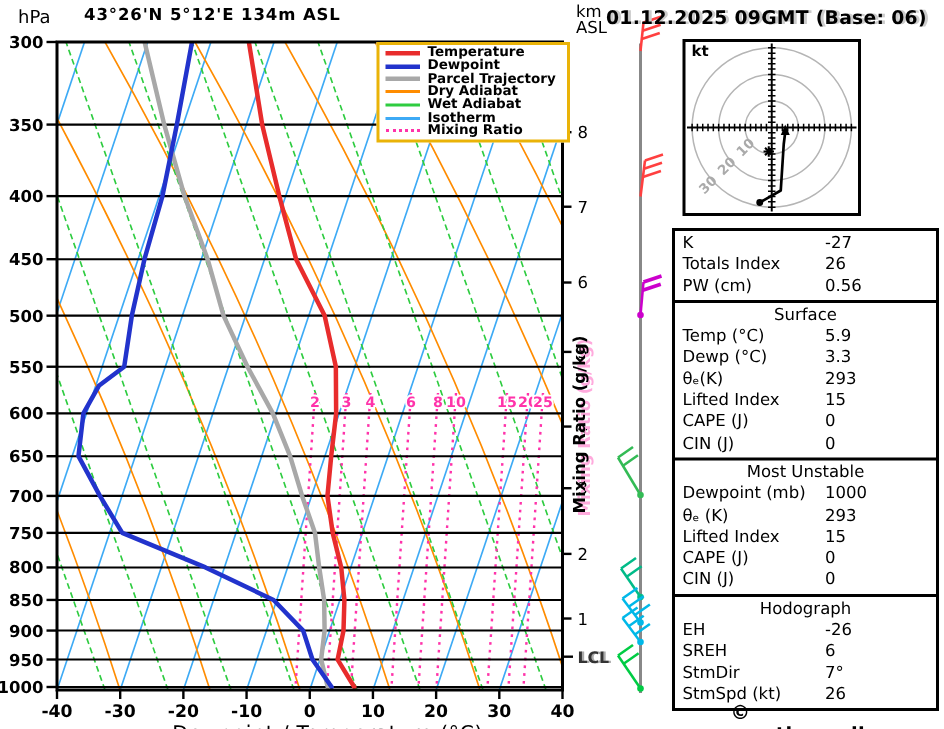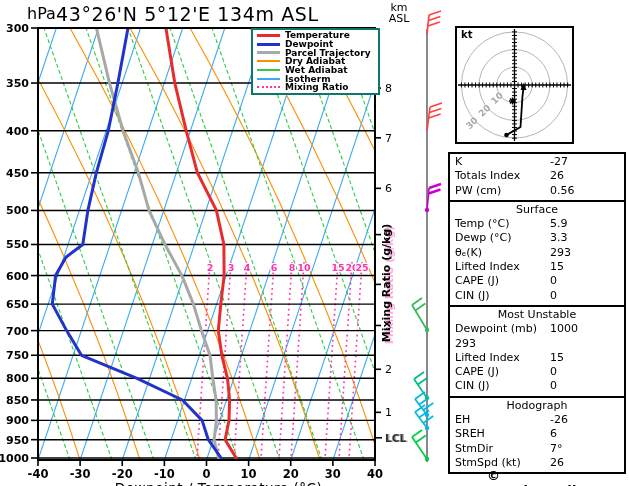--- a/index.html
+++ b/index.html
@@ -1,24 +1,24 @@
 <!DOCTYPE html>
 <html><head>
 <meta charset="utf-8">
 <style>
   html,body{margin:0;padding:0;background:#fff;}
   #app{position:relative;width:629px;height:486px;background:#fff;overflow:hidden;
        font-family:"DejaVu Sans","Liberation Sans",sans-serif;color:#000;}
   .abs{position:absolute;}
-  #hpa-label{left:27px;top:4px;font-size:16px;}
-  #station-title{left:56px;top:3px;font-size:19px;font-weight:400;letter-spacing:0.6px;text-align:right;}
-  #km-asl{left:384px;top:2px;width:30px;font-size:11px;line-height:11px;text-align:center;}
+  #hpa-label{left:12px;top:4px;font-size:12px;}
+  #station-title{left:56px;top:3px;font-size:11px;font-weight:700;letter-spacing:0.6px;text-align:right;}
+  #km-asl{left:384px;top:2px;width:30px;font-size:11px;line-height:11px;text-align:left;}
   #valid-datetime{left:404px;top:4px;font-size:12.5px;font-weight:700;letter-spacing:0.2px;
                   text-shadow:2px 0 0 #ccc;white-space:nowrap;}
-  #legend{left:251px;top:28px;width:121px;border:2px solid #0f766e;background:#fff;padding:1px 0 1px 4px;z-index:5;}
+  #legend{left:251px;top:28px;width:121px;border:2px solid #eab308;background:#fff;padding:1px 0 1px 4px;z-index:5;}
   .leg-row{display:flex;align-items:center;height:8.7px;}
   .leg-swatch{width:23px;margin-right:5px;flex:0 0 23px;}
   .leg-label{font-size:9px;font-weight:700;white-space:nowrap;}
   #kt-label{left:461px;top:29px;font-size:10px;font-weight:700;z-index:6;}
   #indices-table{left:448px;top:152px;width:178px;border:2px solid #000;background:#fff;box-sizing:border-box;}
   .sec{border-top:2px solid #000;padding:1px 5px 2px 5px;}
   .sec.first{border-top:none;}
   .thead{text-align:center;font-size:11px;line-height:14.3px;height:14.3px;white-space:nowrap;}
   .trow{display:flex;font-size:11px;line-height:14.3px;height:14.3px;}
   .tlab{width:95px;white-space:nowrap;flex:0 0 95px;}
@@ -340,20 +340,21 @@
         <line x1="510.0255" y1="103.4745" x2="514.9745" y2="98.5255" stroke="#000" stroke-width="1.4"></line>
       </g>
     </svg>
 
   <div class="abs" id="hpa-label">hPa</div>
   <div class="abs" id="station-title">43°26'N 5°12'E 134m ASL</div>
   <div class="abs" id="km-asl">
     <span>km</span><br>
     <span>ASL</span>
   </div>
+  <div class="abs" id="valid-datetime">01.12.2025 09GMT (Base: 06)</div>
 
   <div class="abs" id="legend">
       <div class="leg-row">
         <div class="leg-swatch" style="border-top: 3px solid rgb(232, 44, 44);"></div>
         <span class="leg-label">Temperature</span>
       </div>
       <div class="leg-row">
         <div class="leg-swatch" style="border-top: 3px solid rgb(34, 51, 204);"></div>
         <span class="leg-label">Dewpoint</span>
       </div>
@@ -423,20 +424,21 @@
           <span class="tval">0</span>
         </div>
       </div>
       <div class="sec">
         <div class="thead">Most Unstable</div>
         <div class="trow">
           <span class="tlab">Dewpoint (mb)</span>
           <span class="tval">1000</span>
         </div>
         <div class="trow">
+          <span class="tlab">θₑ (K)</span>
           <span class="tval">293</span>
         </div>
         <div class="trow">
           <span class="tlab">Lifted Index</span>
           <span class="tval">15</span>
         </div>
         <div class="trow">
           <span class="tlab">CAPE (J)</span>
           <span class="tval">0</span>
         </div>

